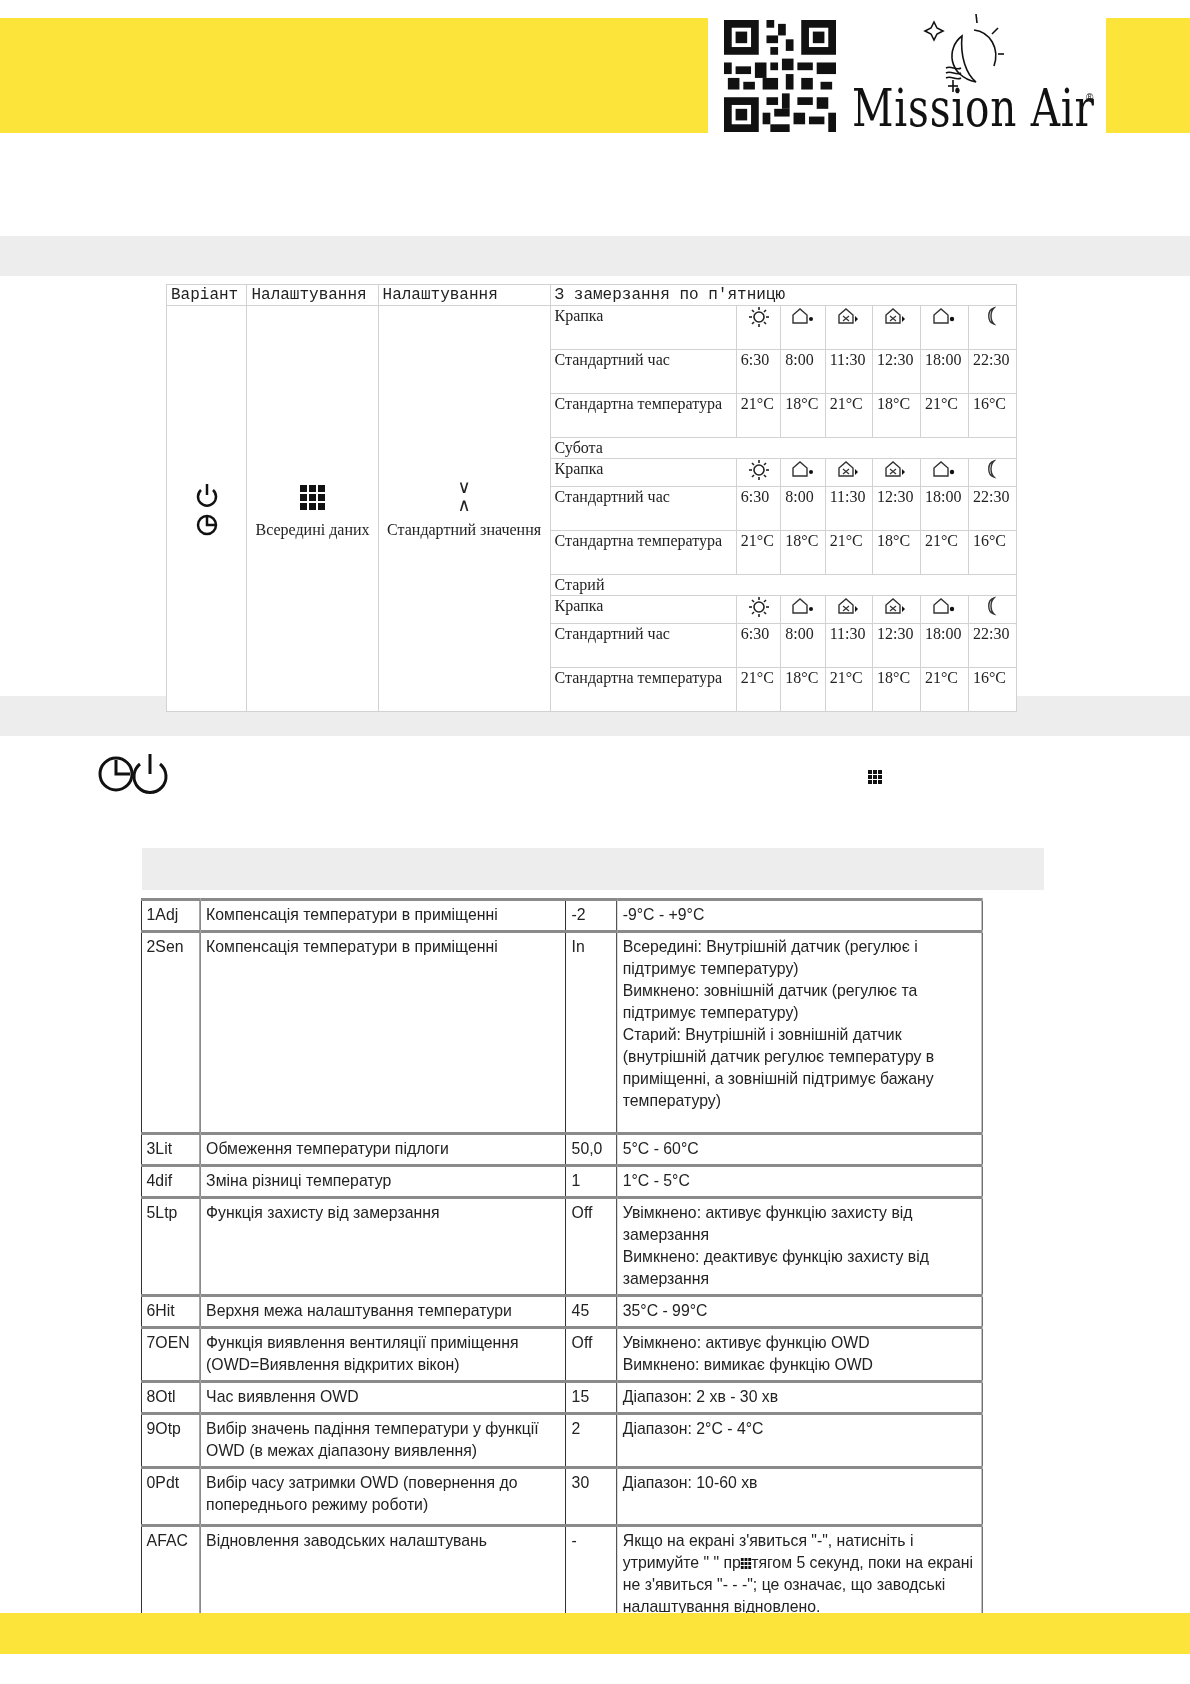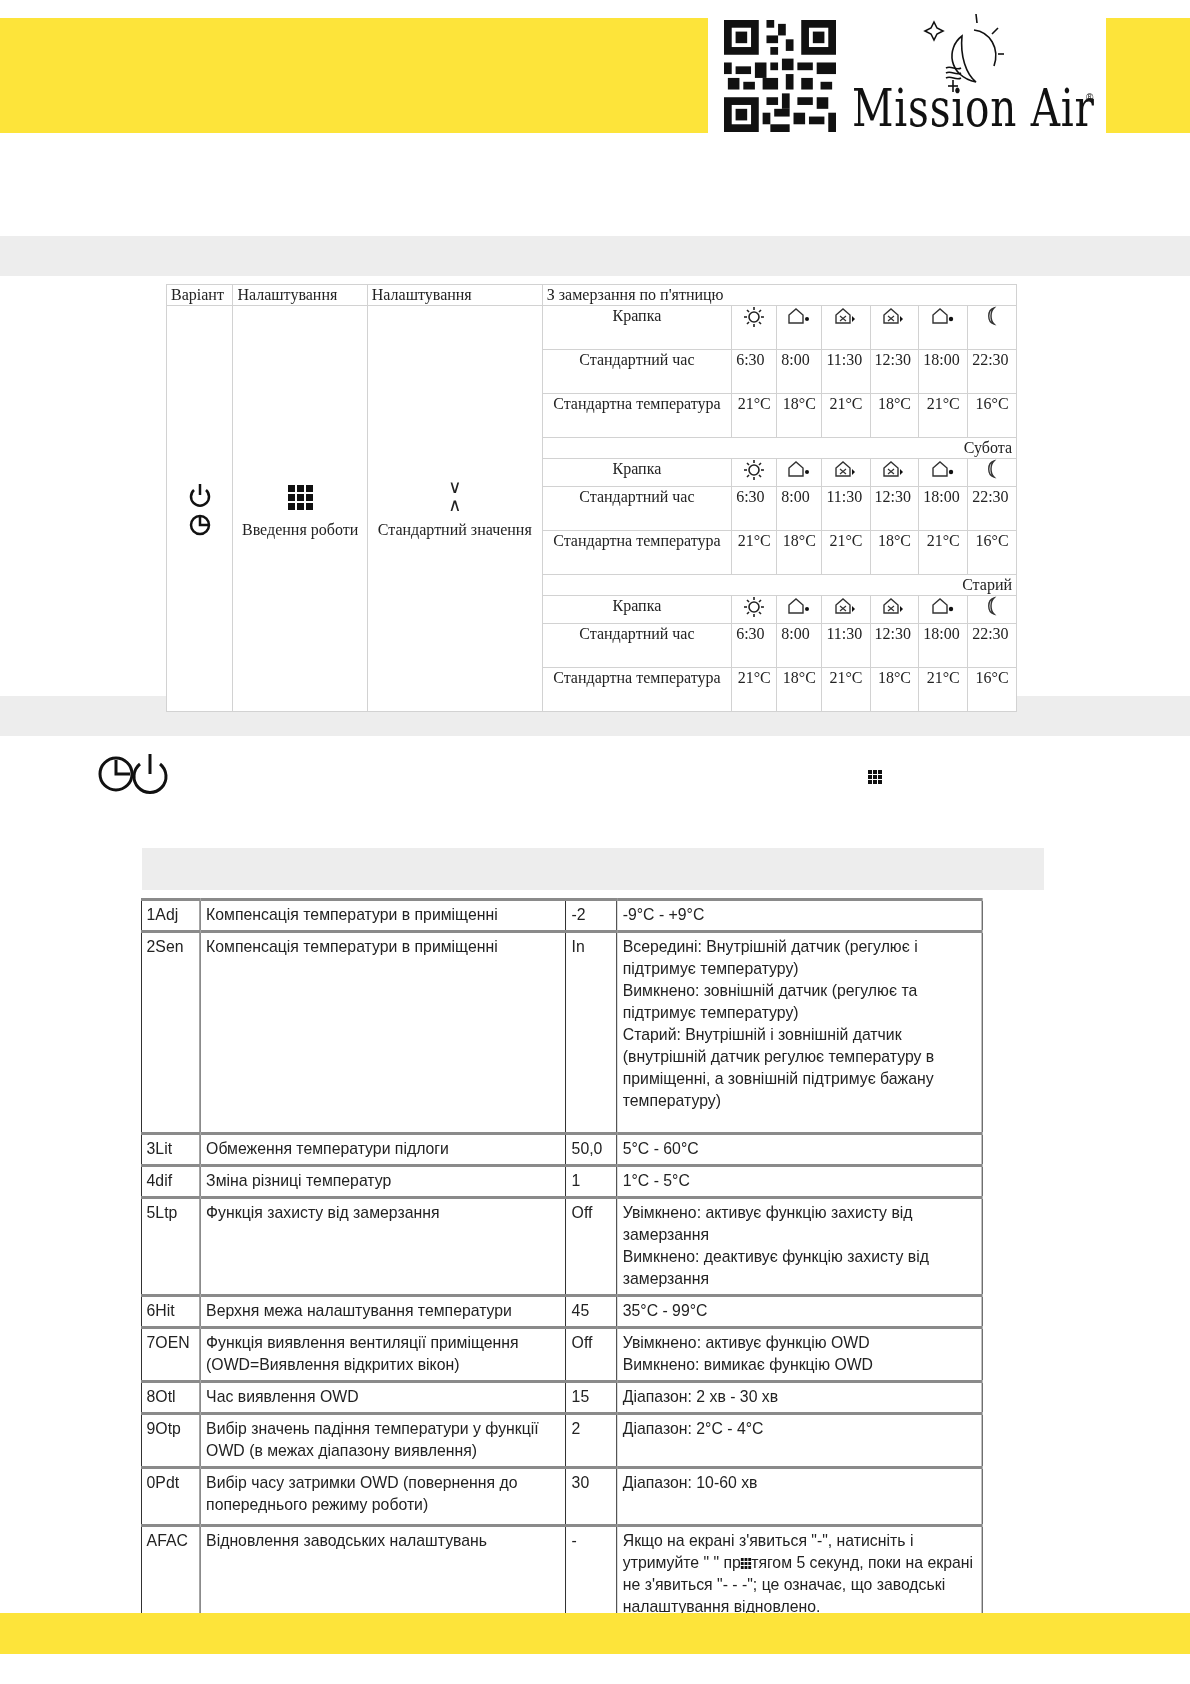--- a/index.html
+++ b/index.html
@@ -18,23 +18,23 @@
   #logo-reg { position: absolute; left: 1086px; top: 92px; font-size: 10px; font-family: "Liberation Sans", sans-serif; }
 
   #gray1 { left: 0; top: 236px; width: 1190px; height: 40px; }
   #gray2 { left: 0; top: 696px; width: 1190px; height: 40px; }
   #gray3 { left: 142px; top: 848px; width: 902px; height: 42px; }
   #footer-band { left: 0; top: 1613px; width: 1190px; height: 41px; }
 
   
   #sched { position: absolute; left: 166px; top: 284px; width: 851px; height: 403px; border-collapse: collapse; font-size: 16px; background: #fff; }
   #sched td { border: 1px solid #d2d2d2; padding: 0 4px; vertical-align: top; line-height: 20px; }
-  #sched .hdr td { height: 20px; white-space: nowrap; }
-  #sched .c { text-align: center; }
-  #sched .day td { text-align: right; height: 20px; }
+  #sched .hdr td { height: 20px; white-space: nowrap; font-family: Liberation Mono, monospace; }
+  #sched .c { }
+  #sched .day td { text-align: left; height: 20px; }
   #sched .icon-cell { text-align: center; height: 20px; }
   #sched .tall td { height: 44px; }
   #sched .rowp1 td.icon-cell { height: 44px; }
   .sched-left { vertical-align: middle !important; text-align: center; }
   .mode-icons { display: flex; flex-direction: column; align-items: center; gap: 4px; }
   .grid9 { display: inline-grid; grid-template-columns: repeat(3, 7px); gap: 2px; margin-bottom: 10px; }
   .grid9 span { width: 7px; height: 7px; background: #111; display: block; }
   .arrows { font-family: "DejaVu Sans", sans-serif; font-size: 18px; line-height: 18px; display: block; margin-bottom: 6px; }
 
   
@@ -150,21 +150,21 @@
         <span></span>
             <span></span>
             <span></span>
             <span></span>
             <span></span>
             <span></span>
             <span></span>
             <span></span>
             <span></span>
       </div>
-      <div>Введення роботи</div>
+      <div>Всередині даних</div>
     </td>
     <td rowspan="13" class="sched-left">
       <span class="arrows">∨<br>∧</span>
       <div>Стандартний значення</div>
     </td>
     <td class="c">Крапка</td>
     <td class="icon-cell"><svg width="22" height="22" viewBox="0 0 22 22">
             <circle cx="11" cy="11" r="5" stroke="#222" stroke-width="1.6" fill="none"></circle>
             <g stroke="#222" stroke-width="1.6">
               <line x1="11" y1="1" x2="11" y2="4"></line>

